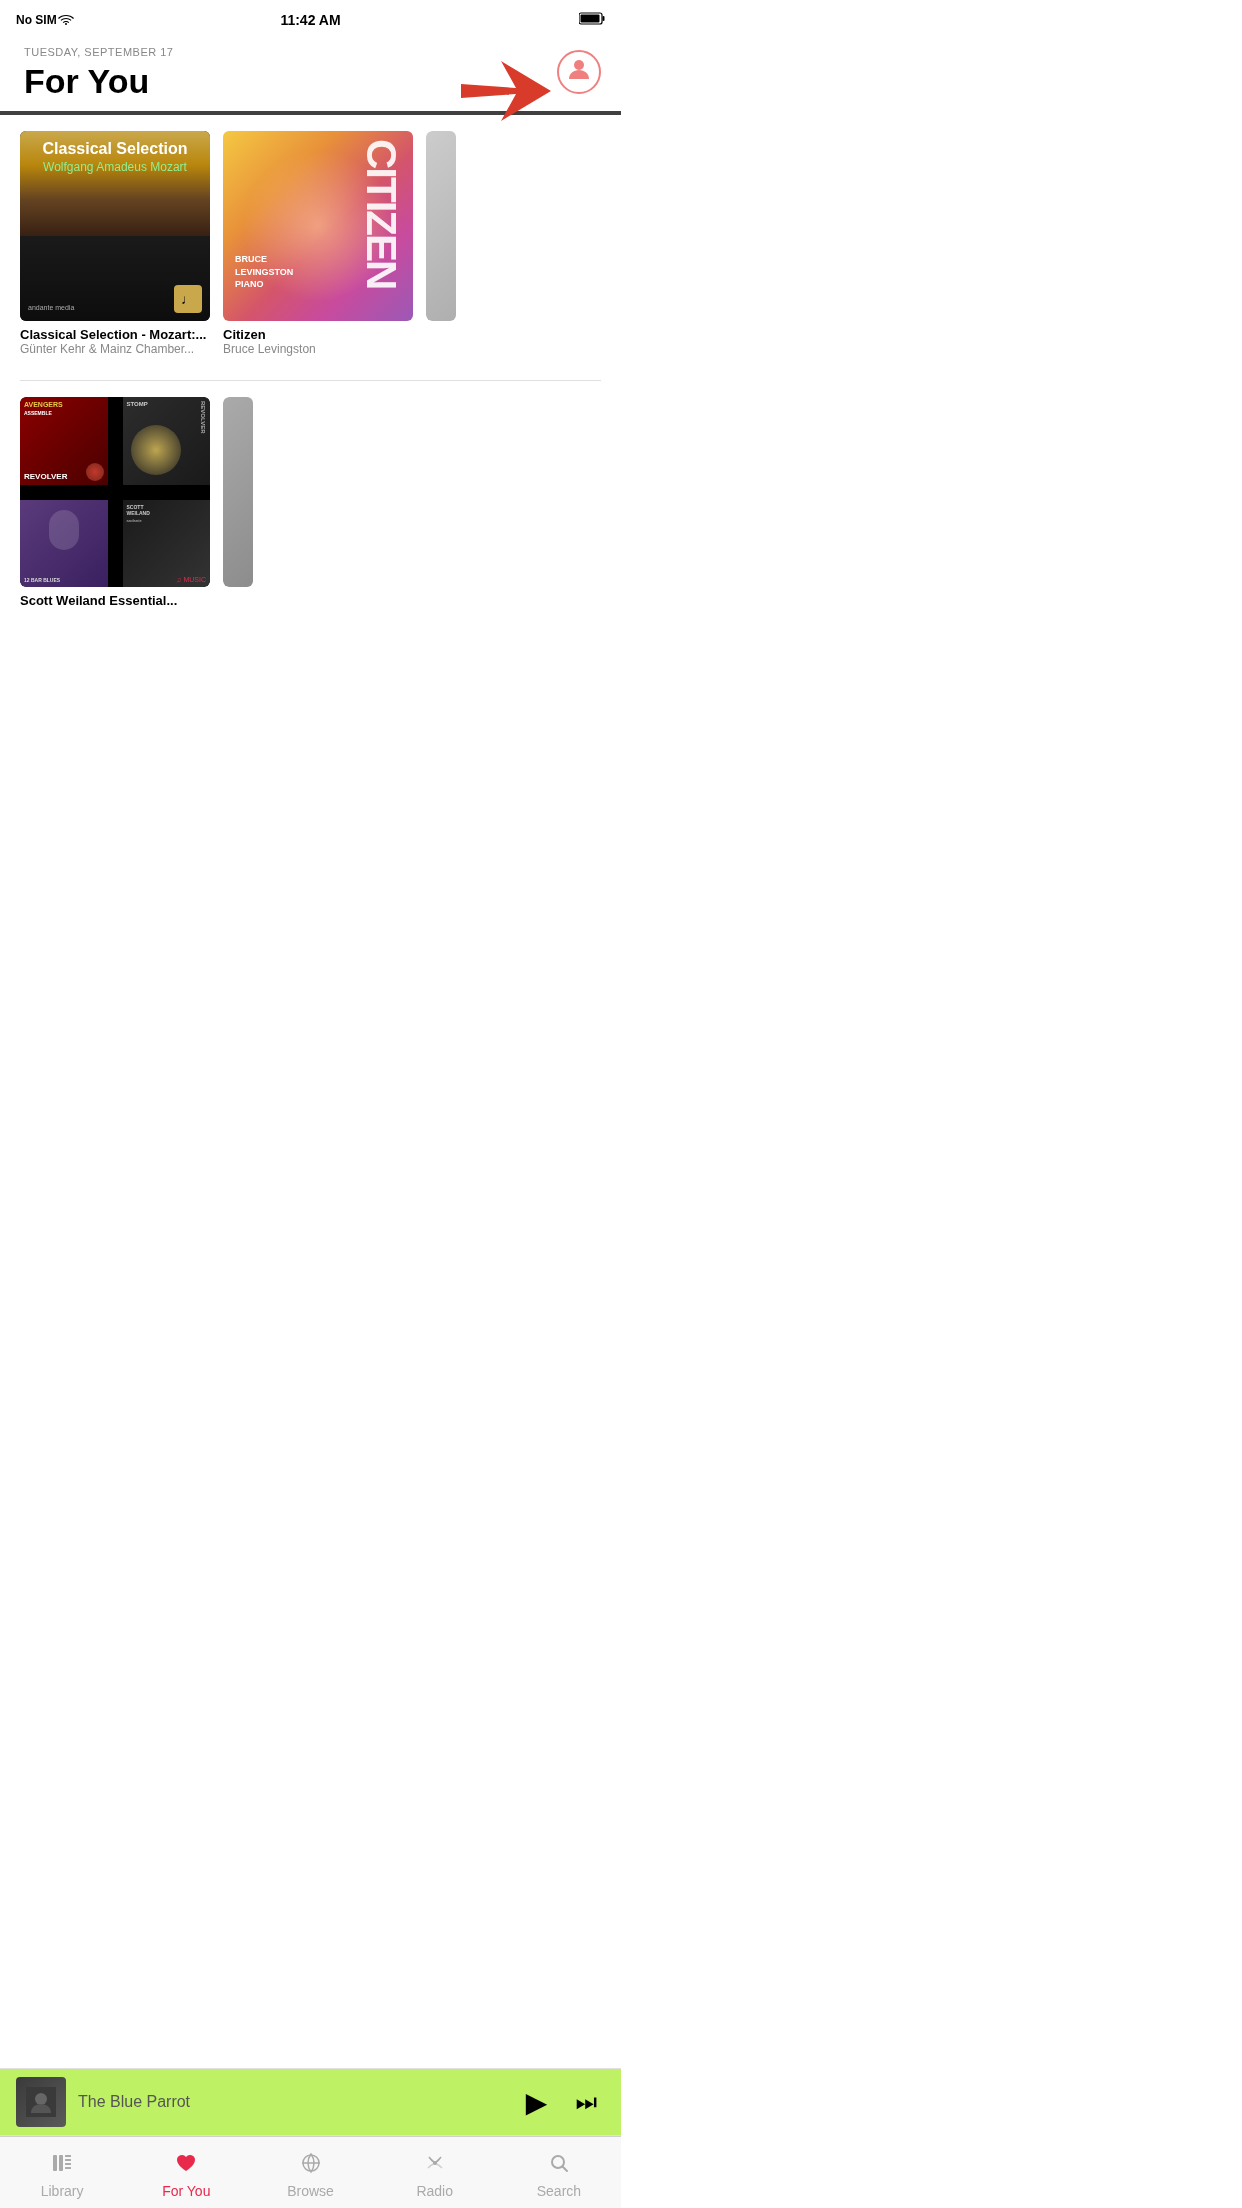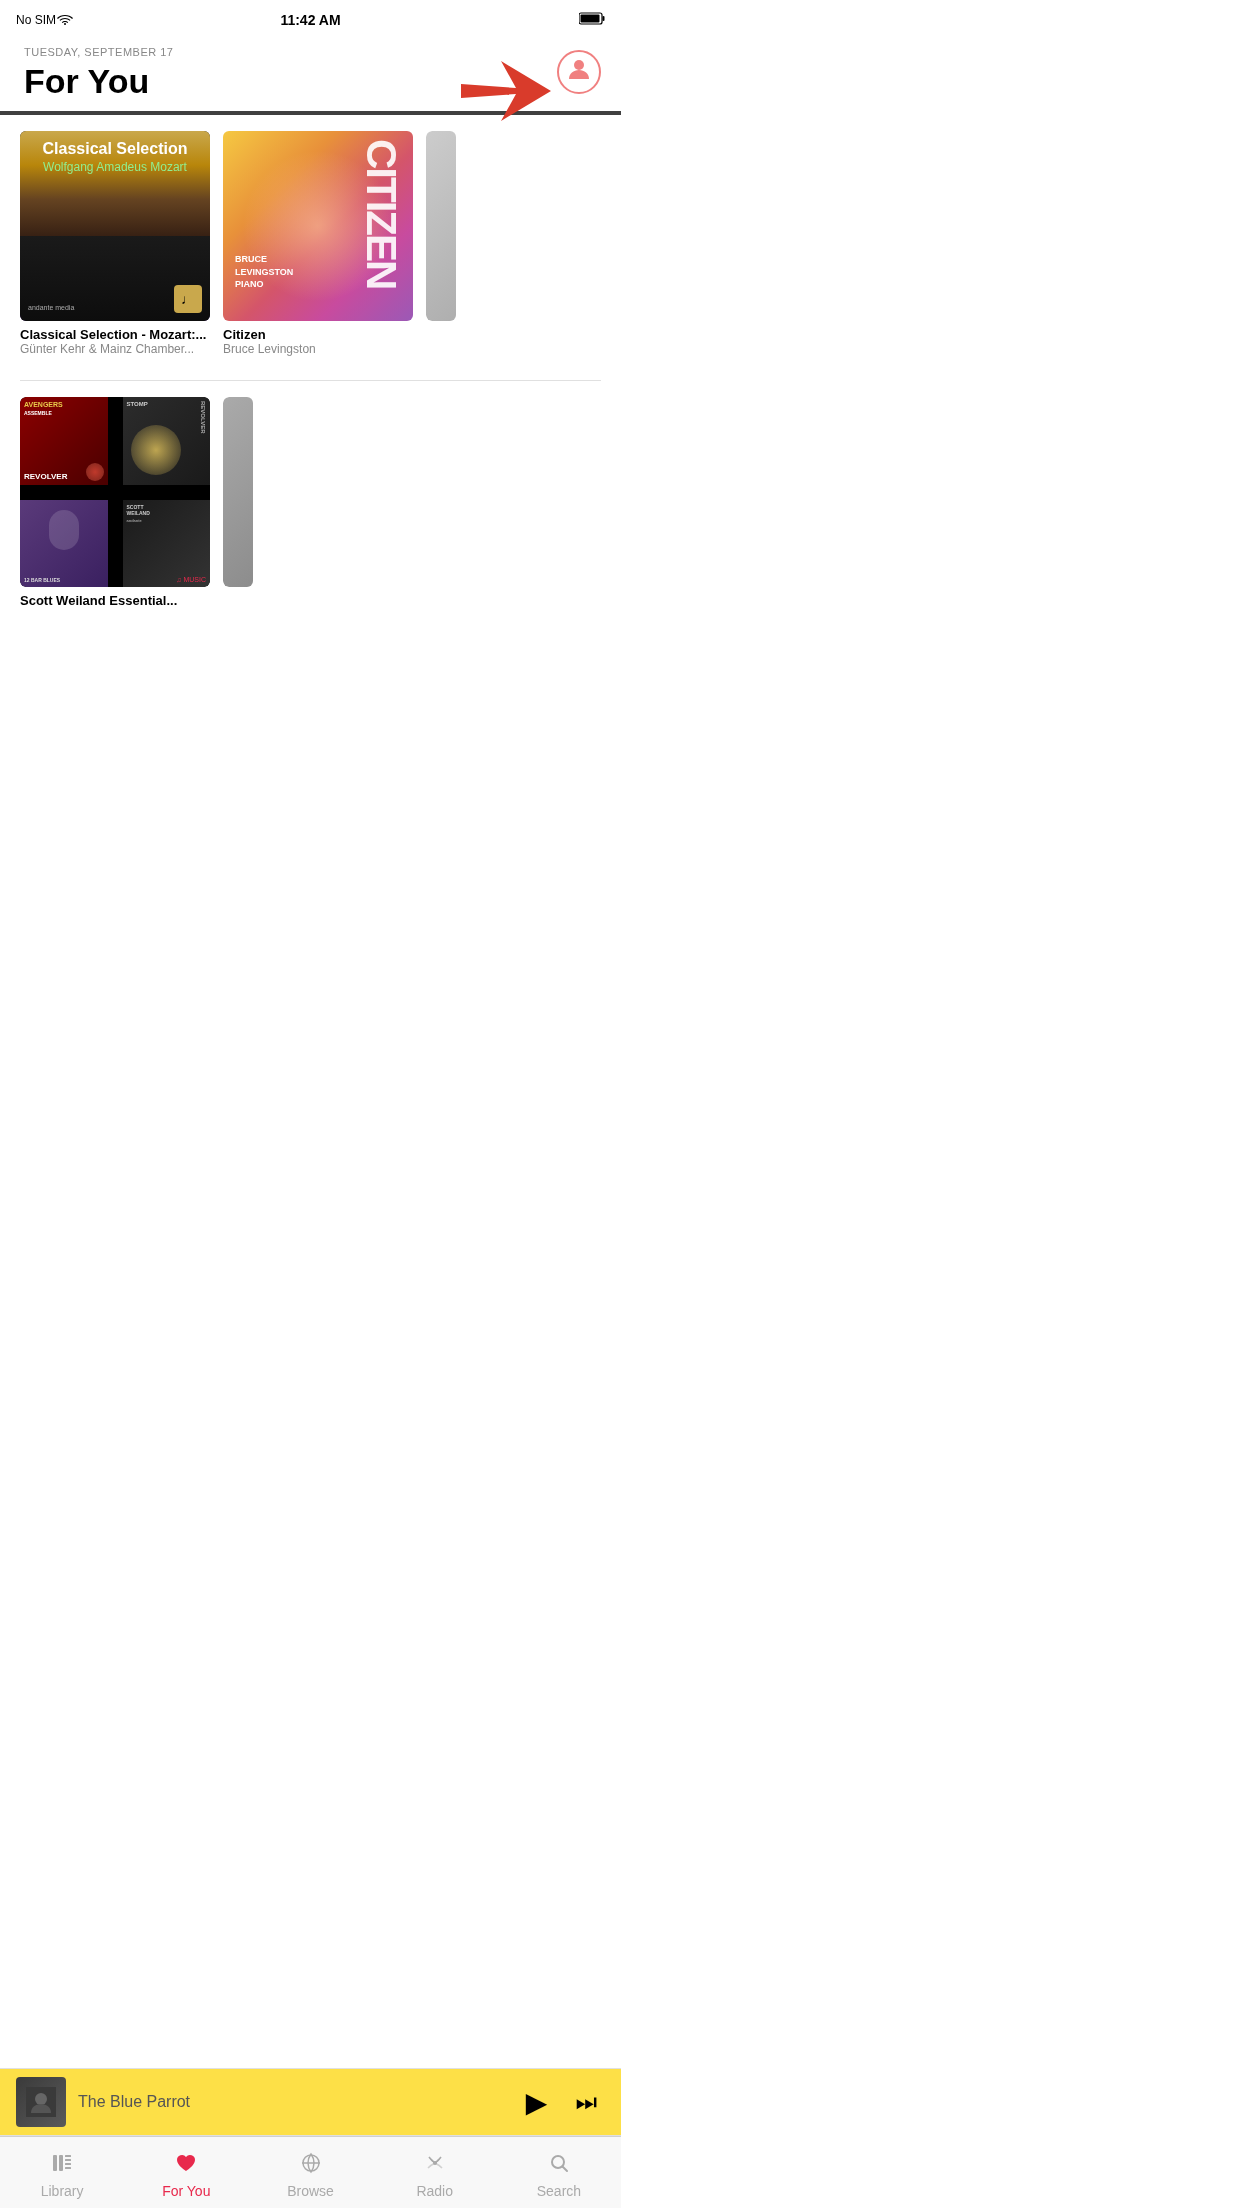--- a/index.html
+++ b/index.html
@@ -19,21 +19,21 @@
       justify-content: space-between;
       align-items: center;
       padding: 8px 16px 4px;
       height: 36px;
     }
     .status-left {
       display: flex;
       align-items: center;
       gap: 1px;
       font-size: 12px;
-      font-weight: 400;
+      font-weight: 700;
       text-align: right;
     }
     .status-time {
       font-size: 14px;
       font-weight: 600;
       position: absolute;
       left: 50%;
       transform: translateX(-50%);
     }
     .status-right {
@@ -286,21 +286,21 @@
       padding-bottom: 8px;
     }
 
     
     .now-playing {
       position: fixed;
       bottom: 72px;
       left: 0;
       right: 0;
       width: 621px;
-      background: #fde047;
+      background: #bef264;
       border-top: 1px solid #e0e0e0;
       border-bottom: 1px solid #e0e0e0;
       display: flex;
       align-items: center;
       padding: 8px 16px;
       gap: 12px;
       height: 68px;
     }
     .now-playing-thumb {
       width: 50px;

